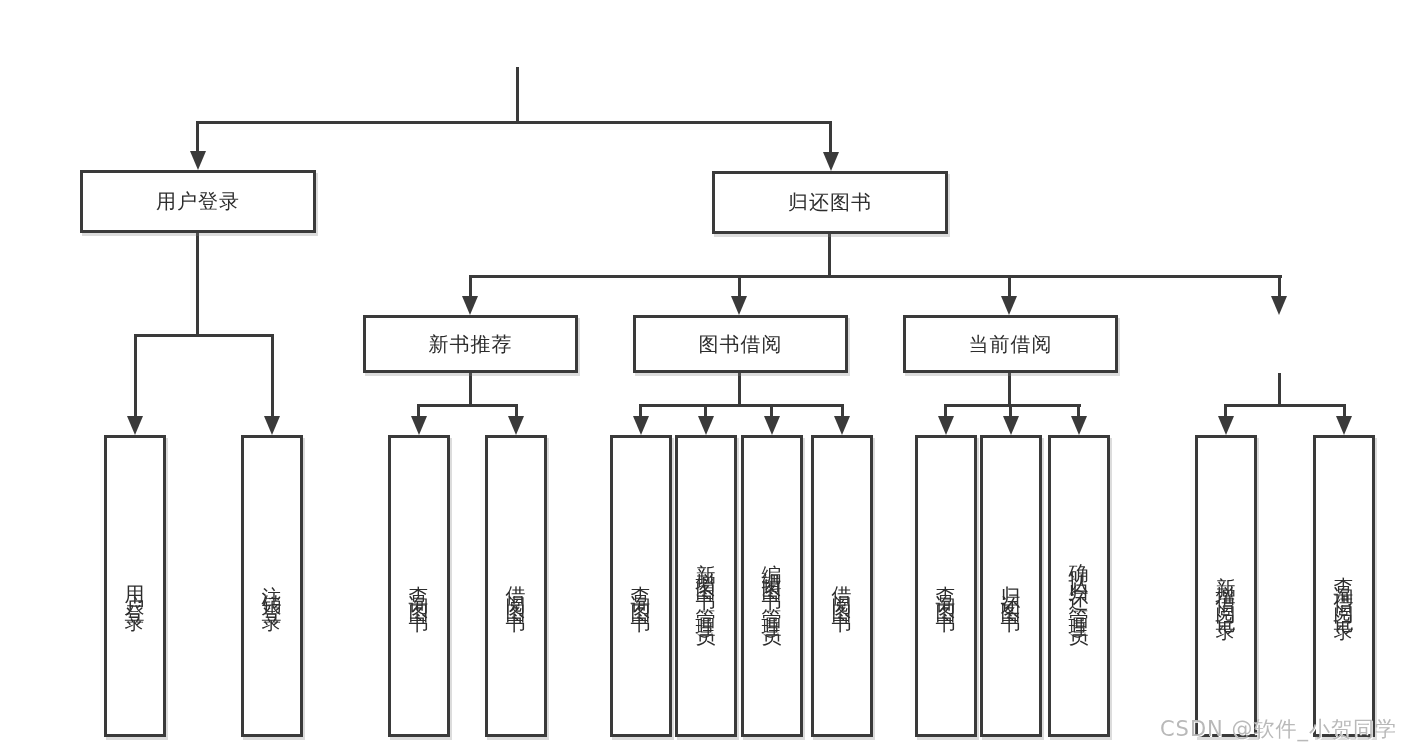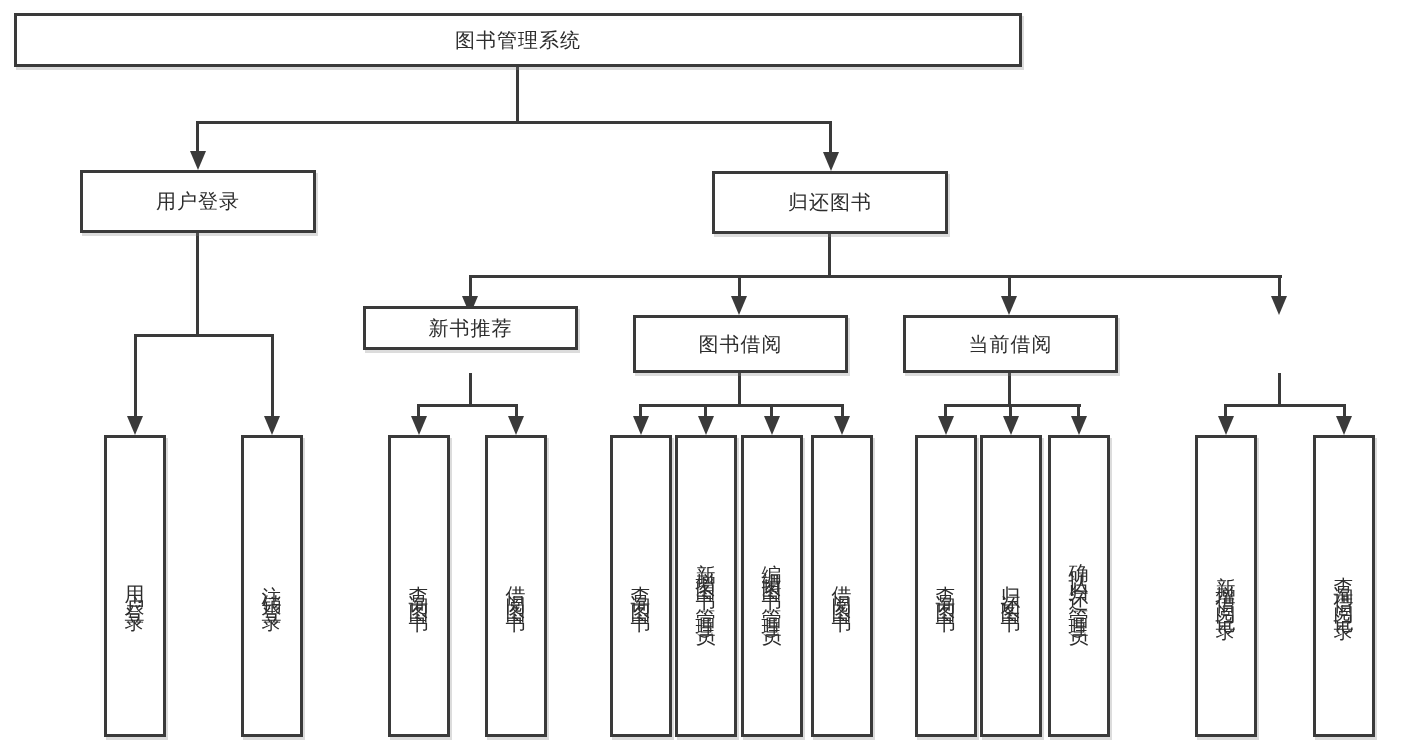--- a/index.html
+++ b/index.html
@@ -41,21 +41,20 @@
     color: #b9b9b9; font-size: 21px; z-index: 3;
     text-shadow: 1px 1px 0 #ffffff;
     letter-spacing: 1px;
   }
 </style>
 </head>
 <body>
 
 <div class="canvas">
 
-  <div class="box" style="left:14px; top:13px; width:1008px; height:54px;">图书管理系统</div>
 
   <div class="vline" style="left:516px; top:67px; height:57px;"></div>
   <div class="hline" style="left:196px; top:121px; width:636px;"></div>
   <div class="vline" style="left:196px; top:121px; height:32px;"></div>
   <div class="arrow" style="left:190px; top:151px;"></div>
   <div class="vline" style="left:829px; top:121px; height:32px;"></div>
   <div class="arrow" style="left:823px; top:152px;"></div>
 
   <div class="box" style="left:80px; top:170px; width:236px; height:63px;">用户登录</div>
   <div class="box" style="left:712px; top:171px; width:236px; height:63px;">归还图书</div>
@@ -71,21 +70,21 @@
   <div class="hline" style="left:469px; top:275px; width:813px;"></div>
   <div class="vline" style="left:469px; top:275px; height:23px;"></div>
   <div class="arrow" style="left:462px; top:296px;"></div>
   <div class="vline" style="left:738px; top:275px; height:23px;"></div>
   <div class="arrow" style="left:731px; top:296px;"></div>
   <div class="vline" style="left:1008px; top:275px; height:23px;"></div>
   <div class="arrow" style="left:1001px; top:296px;"></div>
   <div class="vline" style="left:1278px; top:275px; height:23px;"></div>
   <div class="arrow" style="left:1271px; top:296px;"></div>
 
-  <div class="box" style="left:363px; top:306px; width:215px; height:44px;">新书推荐</div>
+  <div class="box" style="left:363px; top:315px; width:215px; height:58px;">新书推荐</div>
   <div class="box" style="left:903px; top:315px; width:215px; height:58px;">当前借阅</div>
   <div class="box" style="left:633px; top:315px; width:215px; height:58px;">图书借阅</div>
 
   <div class="vline" style="left:469px; top:373px; height:34px;"></div>
   <div class="hline" style="left:417px; top:404px; width:101px;"></div>
   <div class="vline" style="left:417px; top:404px; height:14px;"></div>
   <div class="arrow" style="left:411px; top:416px;"></div>
   <div class="vline" style="left:515px; top:404px; height:14px;"></div>
   <div class="arrow" style="left:508px; top:416px;"></div>
 
@@ -127,14 +126,15 @@
   <div class="box vbox" style="left:741px; top:435px; width:62px; height:302px;">编辑图书（管理员）</div>
   <div class="box vbox" style="left:811px; top:435px; width:62px; height:302px;">借阅图书</div>
 
   <div class="box vbox" style="left:915px; top:435px; width:62px; height:302px;">查询图书</div>
   <div class="box vbox" style="left:980px; top:435px; width:62px; height:302px;">归还图书</div>
   <div class="box vbox" style="left:1048px; top:435px; width:62px; height:302px;">确认归还（管理员）</div>
 
   <div class="box vbox" style="left:1195px; top:435px; width:62px; height:302px;">新增借阅记录</div>
   <div class="box vbox" style="left:1313px; top:435px; width:62px; height:302px;">查询借阅记录</div>
 
+  <div class="watermark">CSDN @软件_小贺同学</div>
 
 </div>
 
 </body></html>

